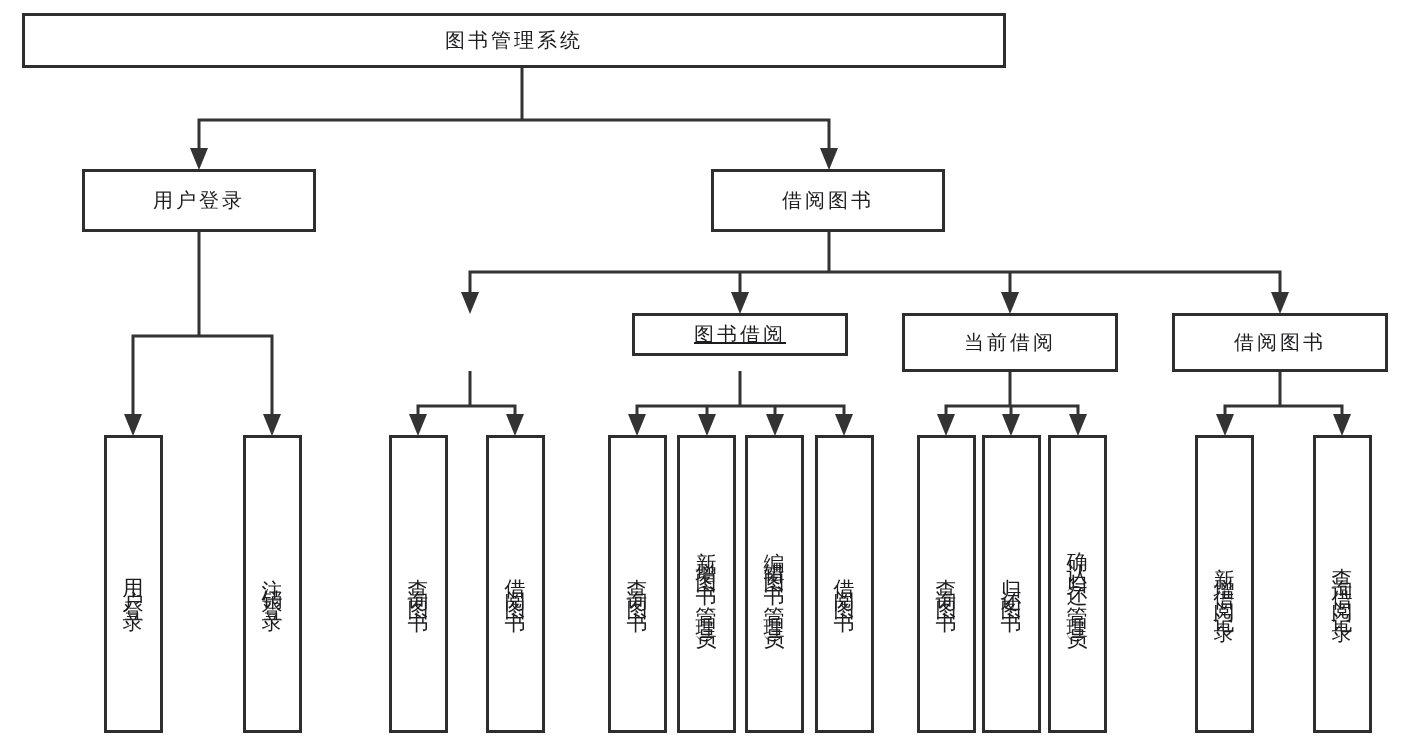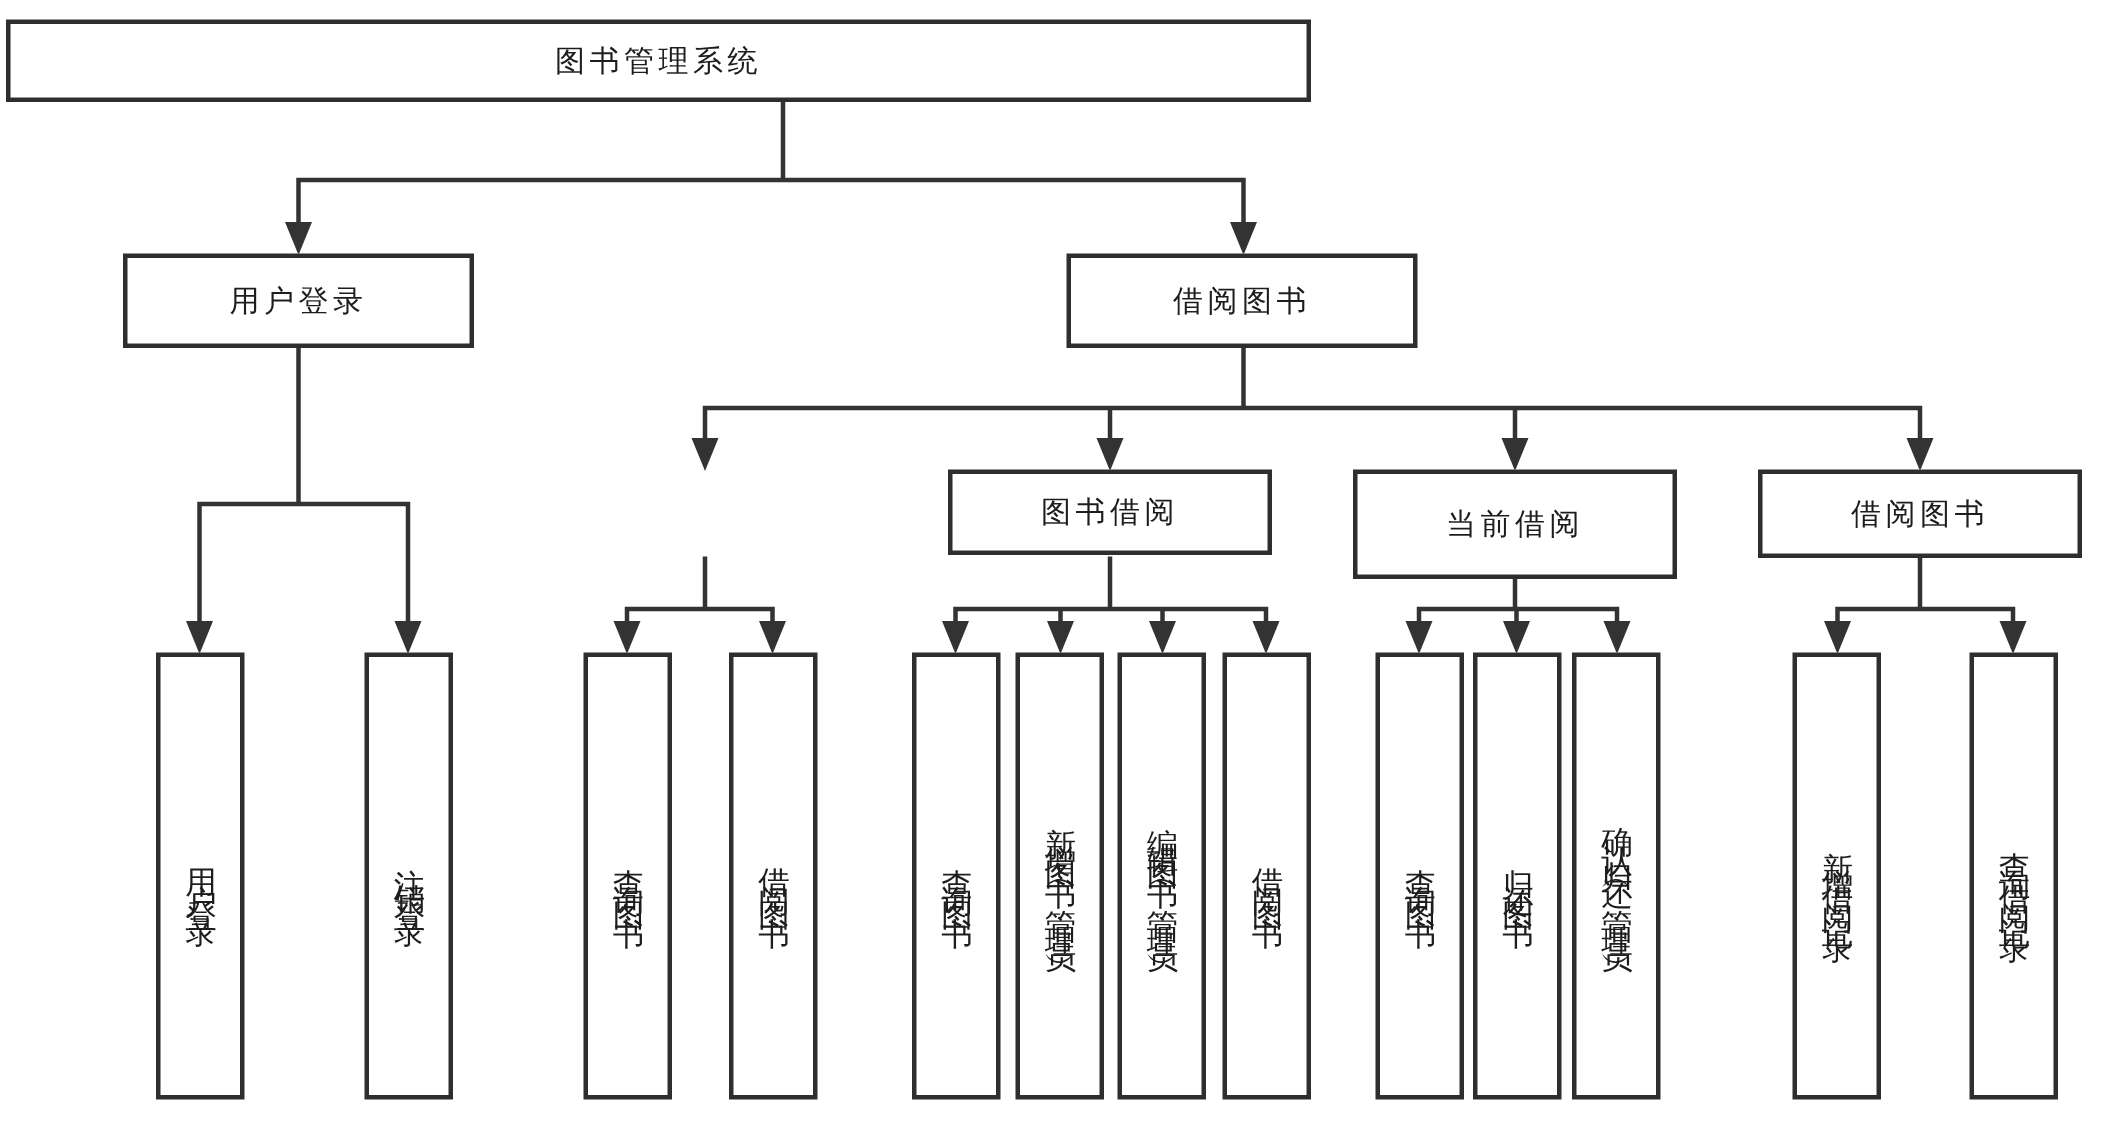--- a/index.html
+++ b/index.html
@@ -102,27 +102,27 @@
     <path d="M1010 371 V407.5 M944.5 406 H1079.5 M946 404.5 V416 M1011 404.5 V416 M1078 404.5 V416"></path>
     <polygon points="937,414 955,414 946,436"></polygon>
     <polygon points="1002,414 1020,414 1011,436"></polygon>
     <polygon points="1069,414 1087,414 1078,436"></polygon>
 
     <path d="M1280 371 V407.5 M1223.5 406 H1343.5 M1225 404.5 V416 M1342 404.5 V416"></path>
     <polygon points="1216,414 1234,414 1225,436"></polygon>
     <polygon points="1333,414 1351,414 1342,436"></polygon>
   </svg>
 
-  <div class="box h-box" style="left:4px; top:13px; width:870px; height:55px;">图书管理系统</div>
+  <div class="box h-box" style="left:22px; top:13px; width:984px; height:55px;">图书管理系统</div>
 
   <div class="box h-box" style="left:82px; top:169px; width:234px; height:63px;">用户登录</div>
   <div class="box h-box" style="left:711px; top:169px; width:234px; height:63px;">借阅图书</div>
 
-  <div class="box h-box" style="left:632px; top:313px; width:216px; height:57px;">图书借阅</div>
-  <div class="box h-box" style="left:902px; top:313px; width:216px; height:73px;">当前借阅</div>
+  <div class="box h-box" style="left:632px; top:313px; width:216px; height:43px;text-decoration:underline;">图书借阅</div>
+  <div class="box h-box" style="left:902px; top:313px; width:216px; height:59px;">当前借阅</div>
   <div class="box h-box" style="left:1172px; top:313px; width:216px; height:59px;">借阅图书</div>
 
   <div class="box v-box" style="left:104px;">用户登录</div>
   <div class="box v-box" style="left:243px;">注销登录</div>
 
   <div class="box v-box" style="left:389px;">查询图书</div>
   <div class="box v-box" style="left:486px;">借阅图书</div>
 
   <div class="box v-box" style="left:608px;">查询图书</div>
   <div class="box v-box" style="left:677px;">新增图书（管理员）</div>

